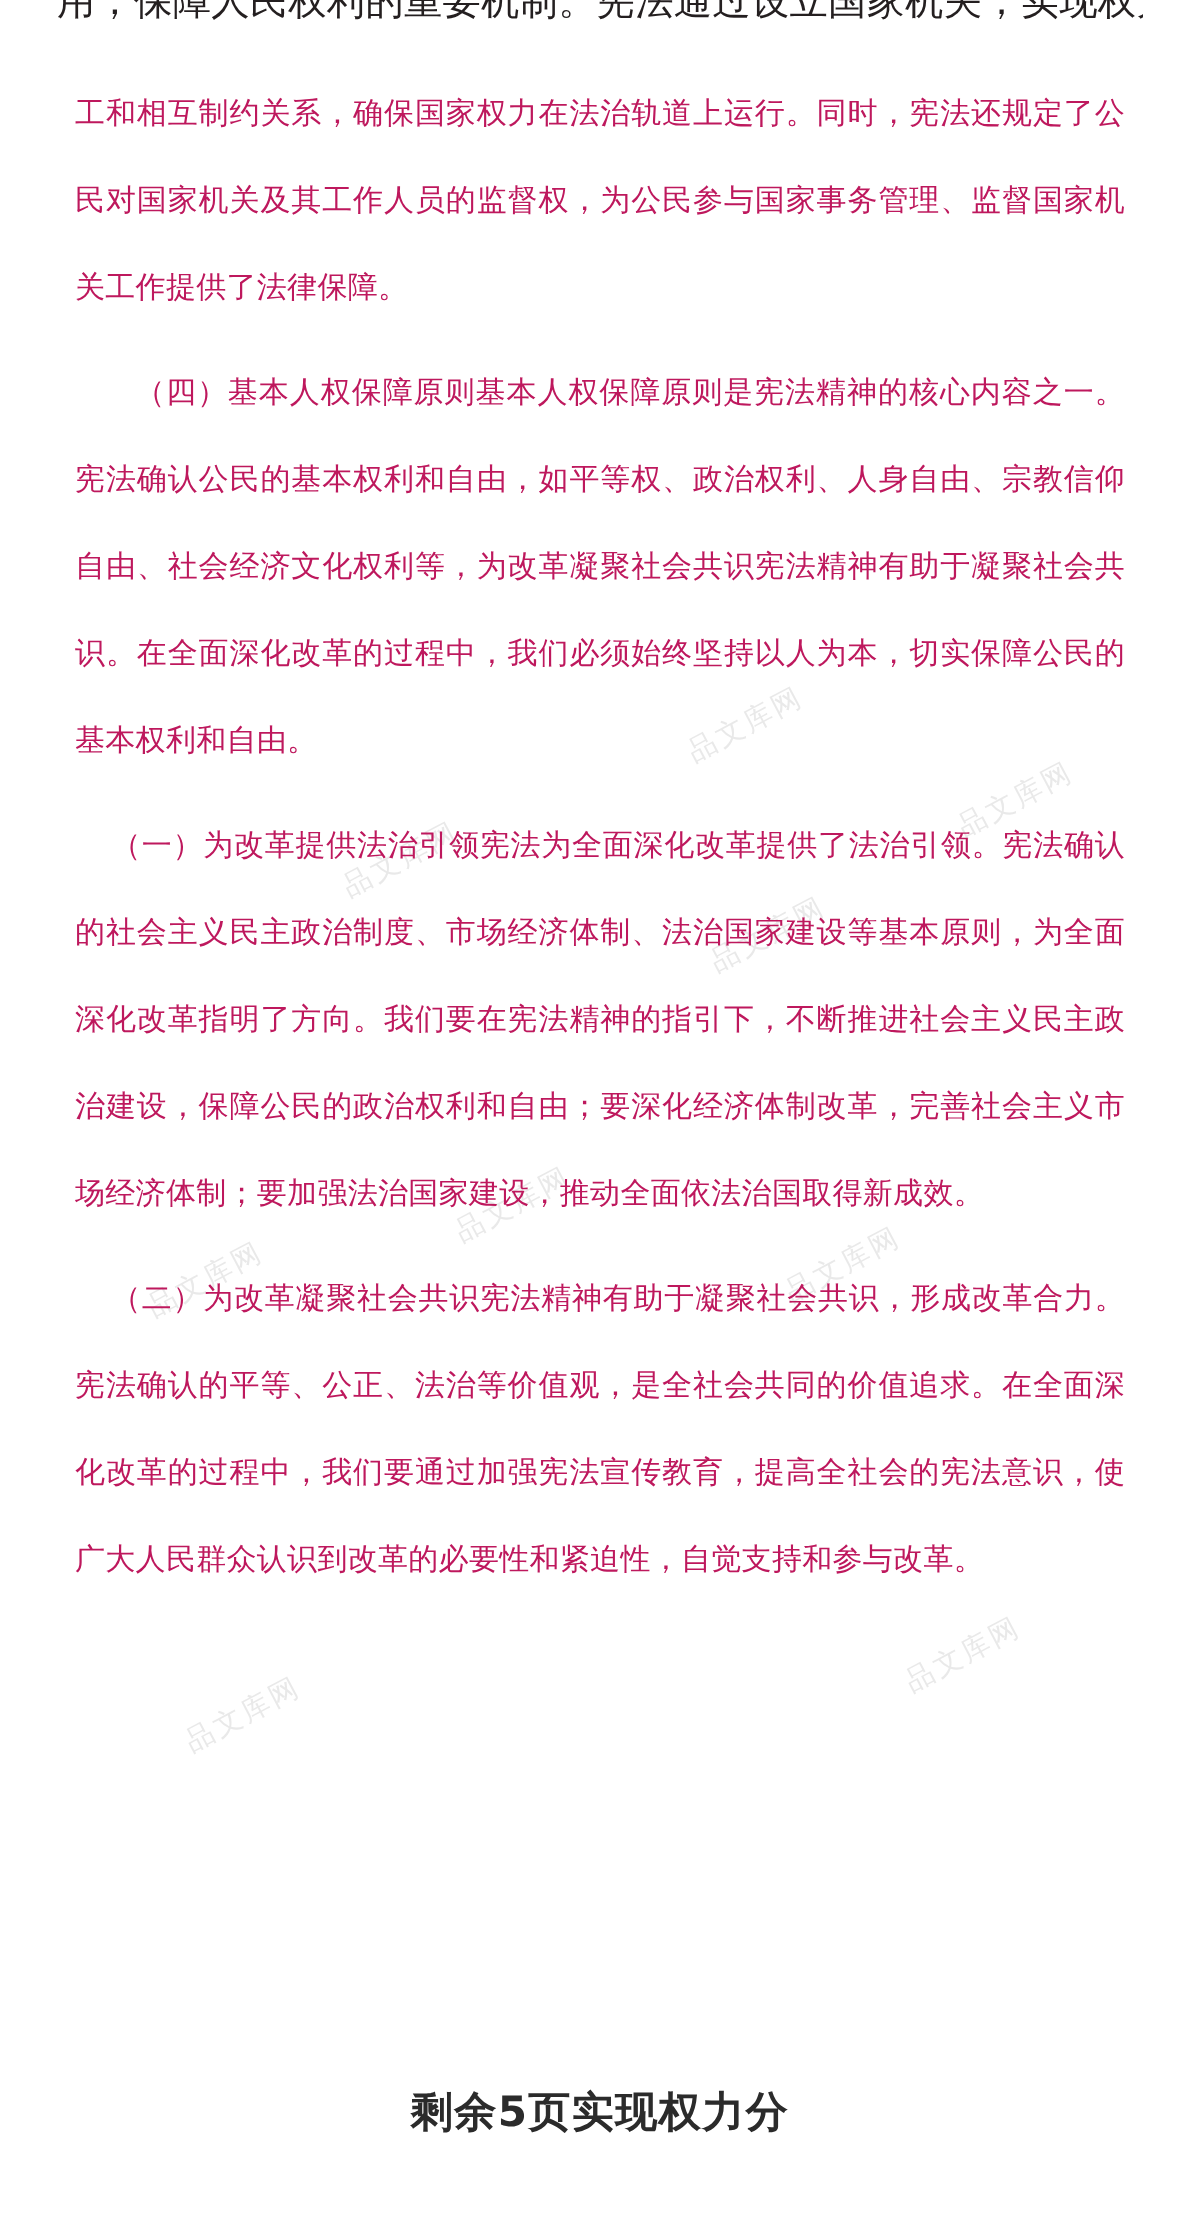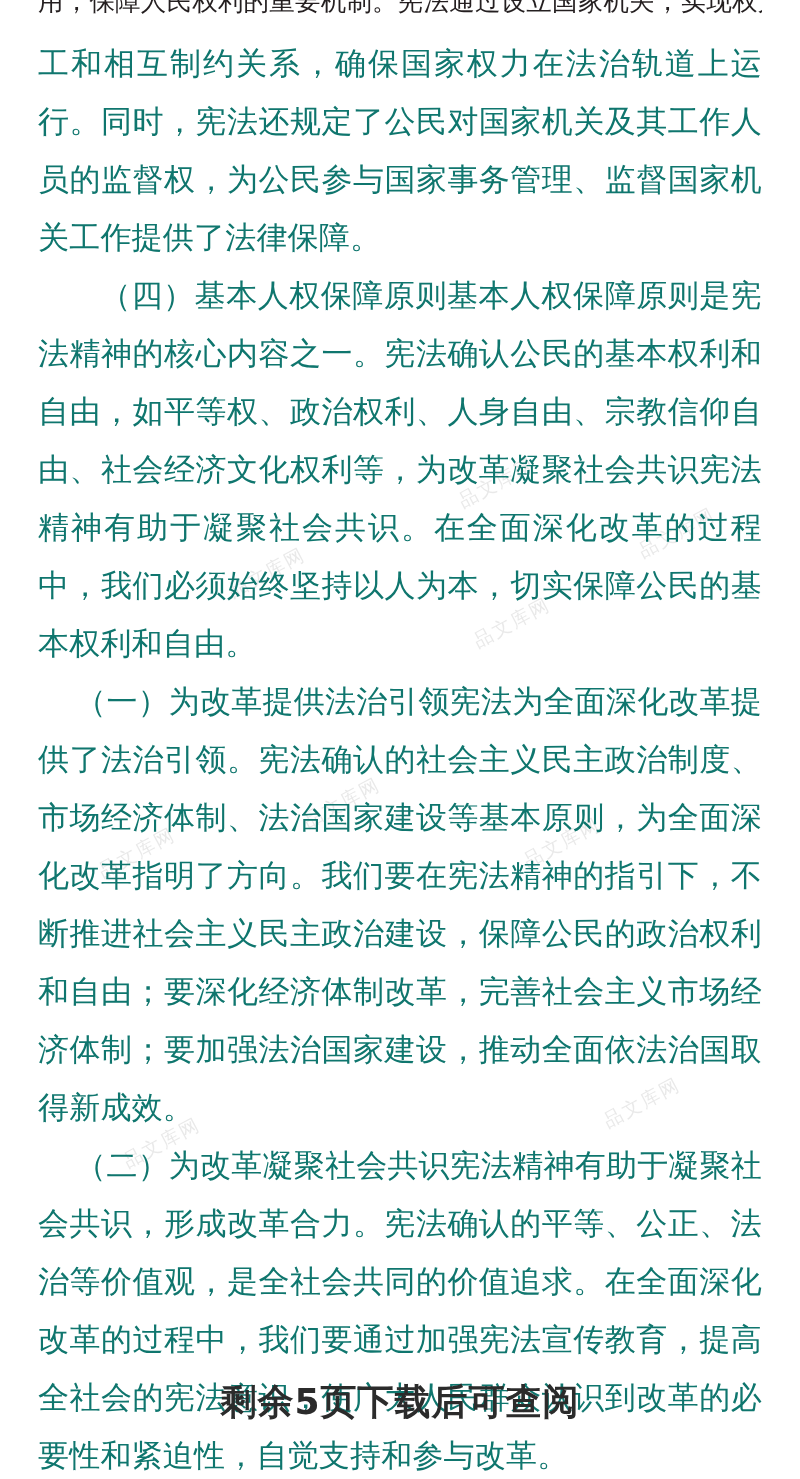--- a/index.html
+++ b/index.html
@@ -45,27 +45,27 @@
     transform: rotate(-28deg);
   }
 
   
   .content {
     position: relative;
     z-index: 3;
     padding-top: 0;
   }
   p.para {
-    margin: 0;
-    font-size: 31px;
+    margin: 12px;
+    font-size: 20px;
     line-height: 58px;
     text-align: justify;
     text-justify: inter-ideograph;
     letter-spacing: 0.2px;
-    color: #0f766e;
+    color: #be185d;
   }
   p.indent {
     text-indent: 2em;
   }
   p.indent-small {
     text-indent: 1.2em;
   }
   .clip-top {
     position: absolute;
     top: 0;
@@ -91,21 +91,21 @@
     left: 0;
     right: 0;
     bottom: 52px;
     text-align: center;
     z-index: 4;
   }
   .footer-text {
     display: inline-block;
     font-family: "DejaVu Sans", sans-serif;
     font-weight: bold;
-    font-size: 36px;
+    font-size: 28px;
     color: #2b2b2b;
     letter-spacing: 1px;
     margin-top: 47px;
   }
 </style>
 </head>
 <body>
 
 <div class="page">
 
@@ -126,16 +126,16 @@
   </div>
 
   <div class="content" style="padding-top:34px;">
     <p class="para">工和相互制约关系，确保国家权力在法治轨道上运行。同时，宪法还规定了公民对国家机关及其工作人员的监督权，为公民参与国家事务管理、监督国家机关工作提供了法律保障。</p>
     <p class="para indent">（四）基本人权保障原则基本人权保障原则是宪法精神的核心内容之一。宪法确认公民的基本权利和自由，如平等权、政治权利、人身自由、宗教信仰自由、社会经济文化权利等，为改革凝聚社会共识宪法精神有助于凝聚社会共识。在全面深化改革的过程中，我们必须始终坚持以人为本，切实保障公民的基本权利和自由。</p>
     <p class="para indent-small">（一）为改革提供法治引领宪法为全面深化改革提供了法治引领。宪法确认的社会主义民主政治制度、市场经济体制、法治国家建设等基本原则，为全面深化改革指明了方向。我们要在宪法精神的指引下，不断推进社会主义民主政治建设，保障公民的政治权利和自由；要深化经济体制改革，完善社会主义市场经济体制；要加强法治国家建设，推动全面依法治国取得新成效。</p>
     <p class="para indent-small">（二）为改革凝聚社会共识宪法精神有助于凝聚社会共识，形成改革合力。宪法确认的平等、公正、法治等价值观，是全社会共同的价值追求。在全面深化改革的过程中，我们要通过加强宪法宣传教育，提高全社会的宪法意识，使广大人民群众认识到改革的必要性和紧迫性，自觉支持和参与改革。</p>
   </div>
 
   <div class="footer">
-    <span class="footer-text">剩余5页</span><span class="footer-text gap"></span><span class="footer-text">下载后可查阅</span>
+    <span class="footer-text">剩余5页</span><span class="footer-text gap"></span><span class="footer-text">实现权力分</span>
   </div>
 
 </div>
 
 </body></html>

